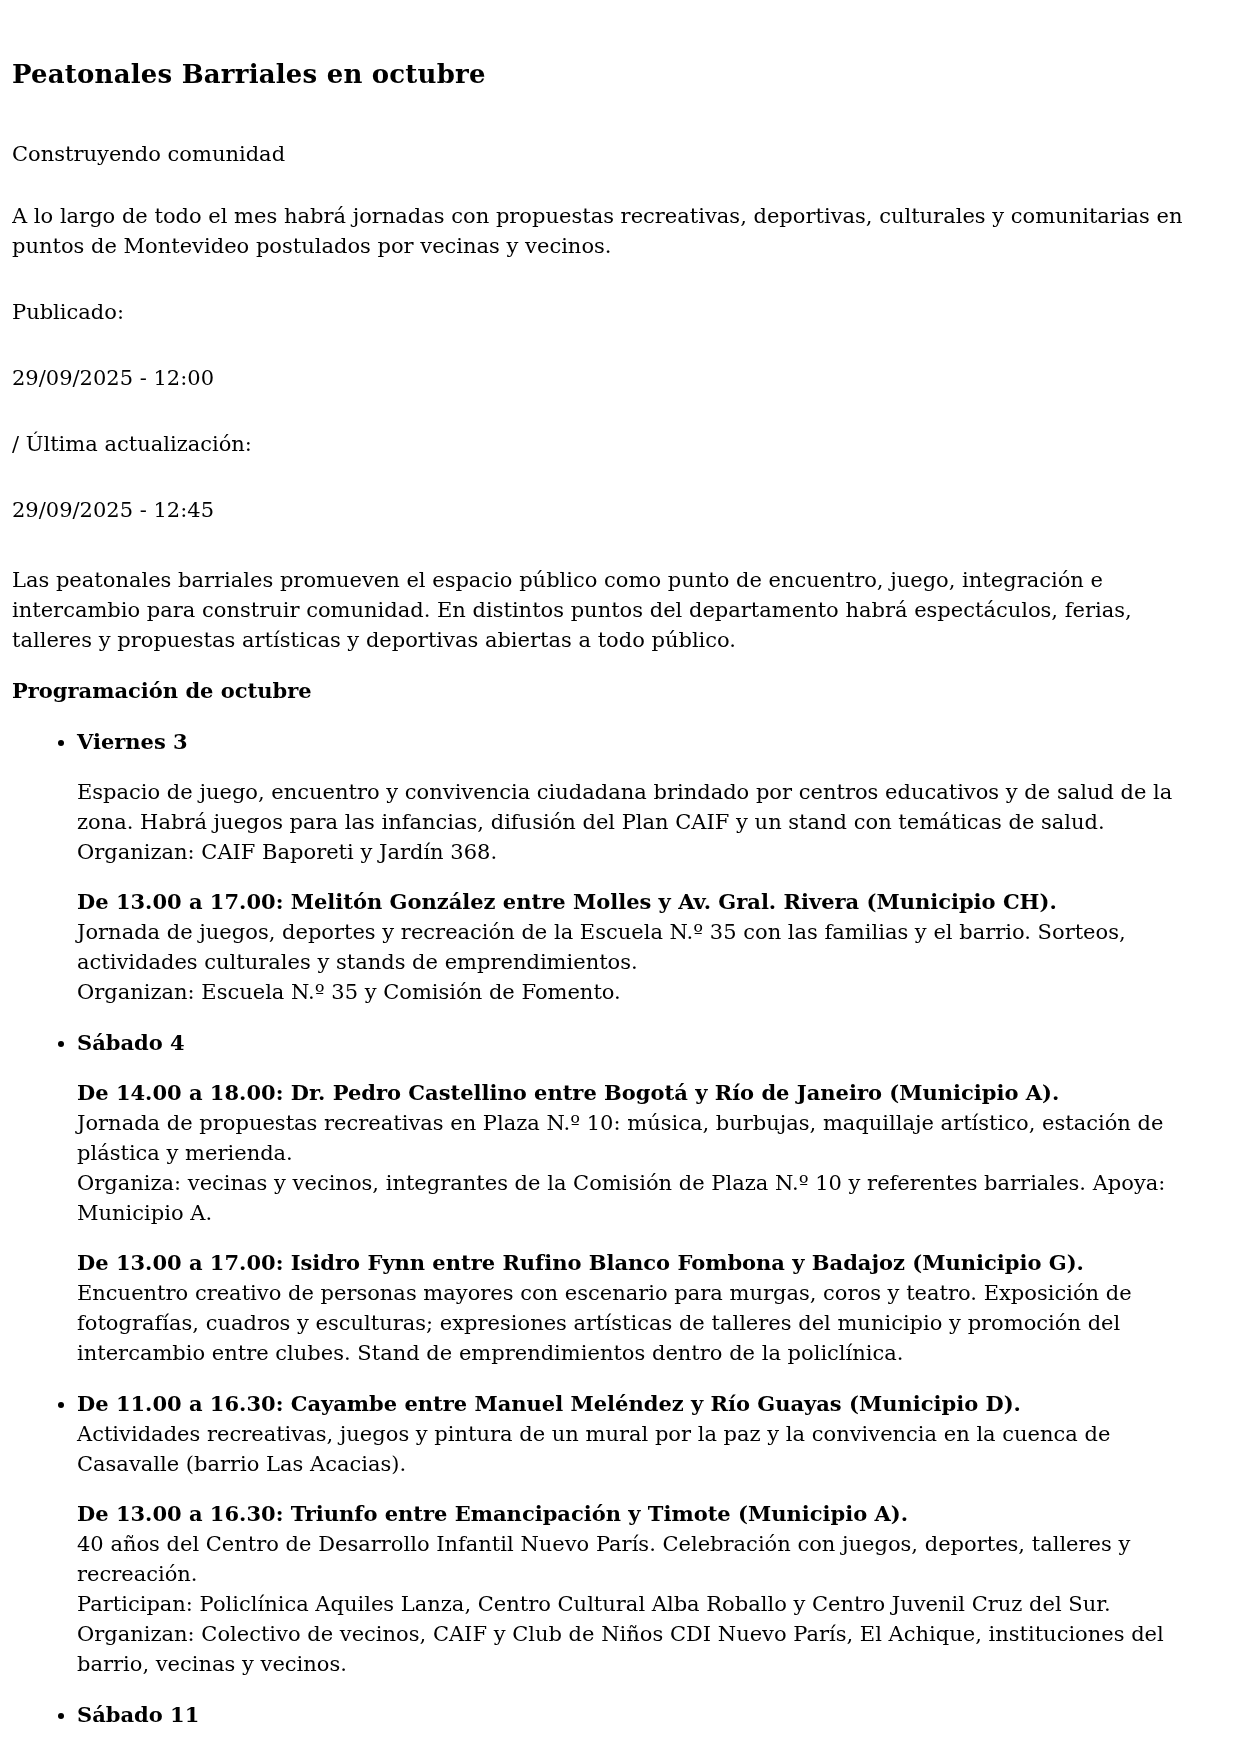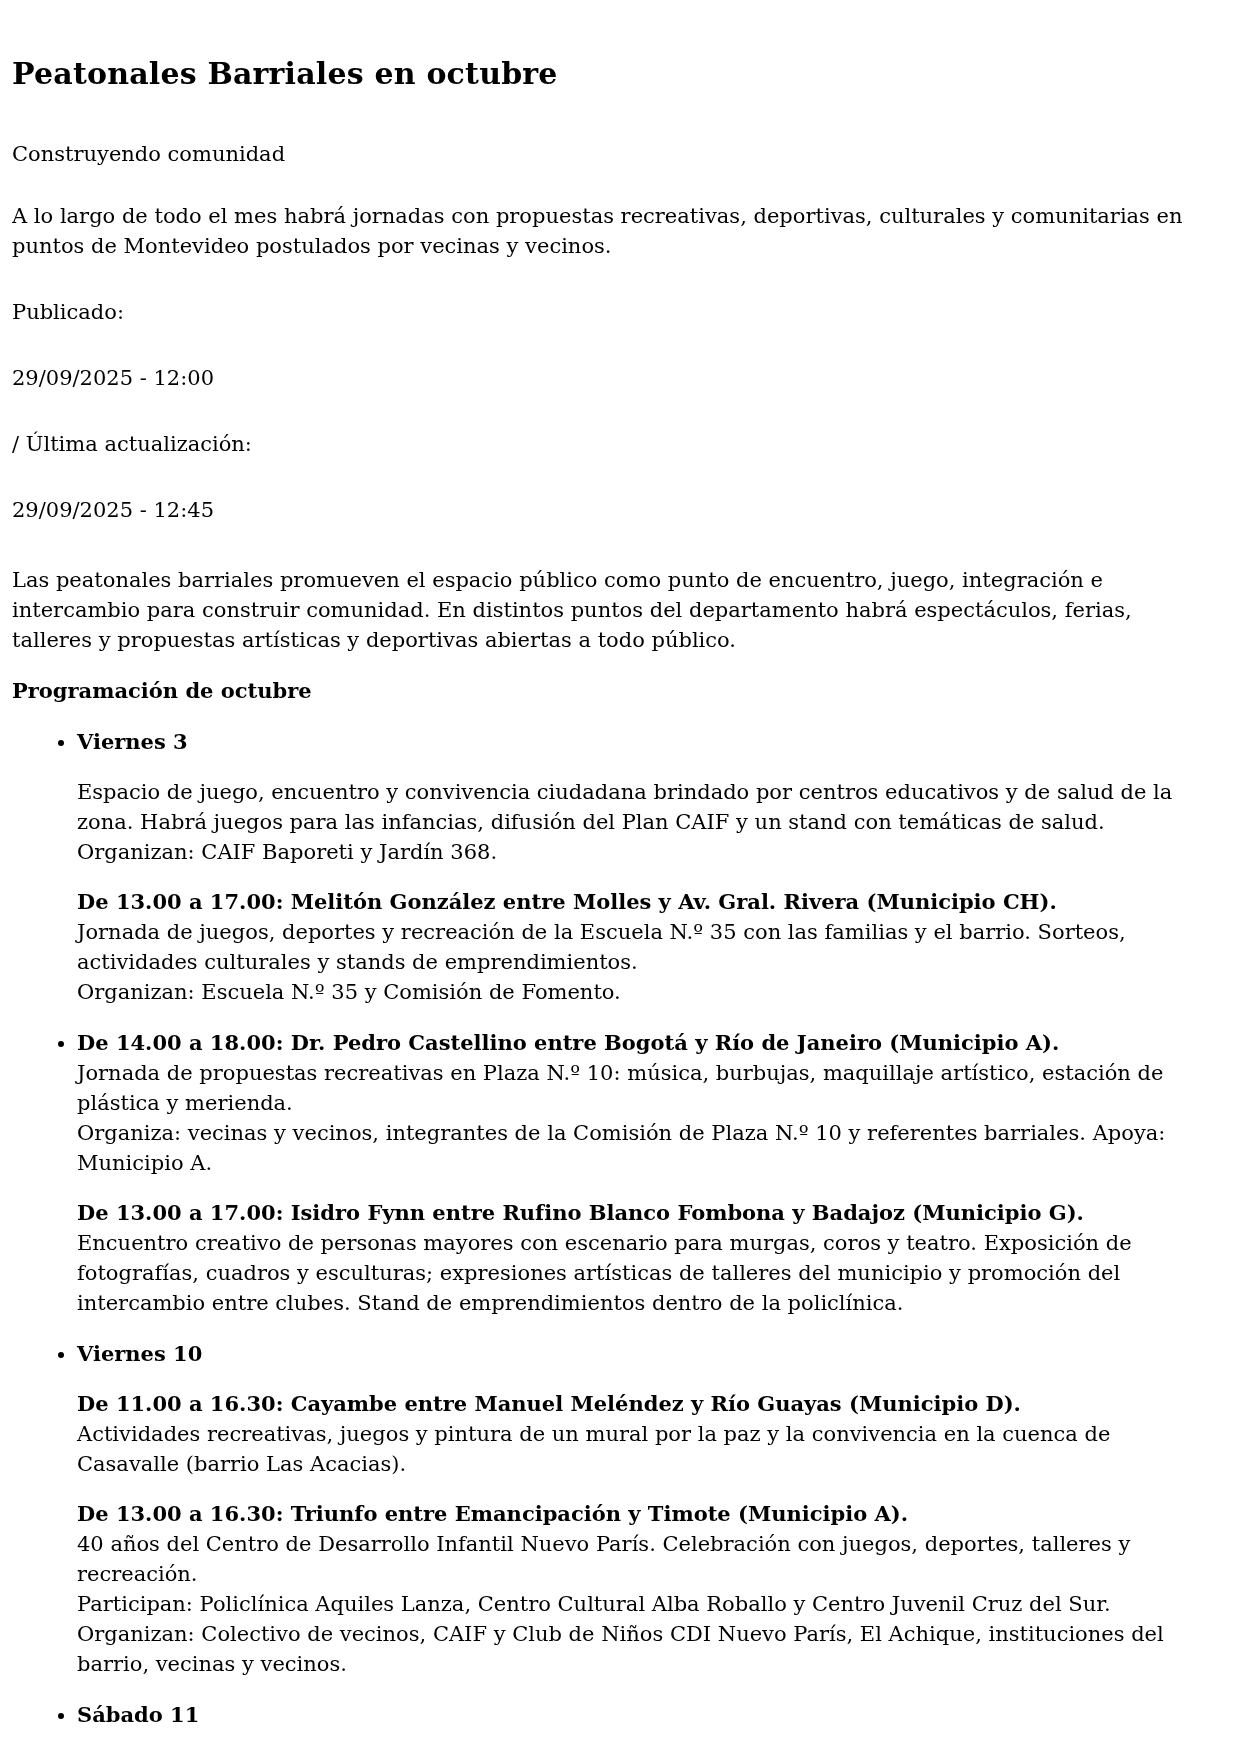--- a/index.html
+++ b/index.html
@@ -8,21 +8,21 @@
     color: #000000;
   }
   body {
     margin: 10px 12px 30px 12px;
     font-family: "DejaVu Serif", serif;
     font-size: 21px;
     line-height: 30px;
   }
   h1 {
     margin: 44px 0 0 0;
-    font-size: 30px;
+    font-size: 26px;
     line-height: 40px;
     font-weight: bold;
     letter-spacing: 0.2px;
   }
   p { margin: 0; white-space: pre-line; }
   .subtitle       { margin-top: 45px; }
   .lead           { margin-top: 32px; }
   .meta           { margin-top: 36px; }
   .intro          { margin-top: 40px; }
   .section-heading{ margin-top: 21px; font-weight: bold; }
@@ -77,37 +77,37 @@
     </div>
     <div class="event">
       <strong class="ev-title">De 13.00 a 17.00: Melitón González entre Molles y Av. Gral. Rivera (Municipio CH).</strong>
       <span class="ev-body">Jornada de juegos, deportes y recreación de la Escuela N.º 35 con las familias y el barrio. Sorteos,
 actividades culturales y stands de emprendimientos.
 Organizan: Escuela N.º 35 y Comisión de Fomento.</span>
     </div>
   </li>
 
   <li>
+    <strong class="day-label">Sábado 4</strong>
     <div class="event">
       <strong class="ev-title">De 14.00 a 18.00: Dr. Pedro Castellino entre Bogotá y Río de Janeiro (Municipio A).</strong>
       <span class="ev-body">Jornada de propuestas recreativas en Plaza N.º 10: música, burbujas, maquillaje artístico, estación de
 plástica y merienda.
 Organiza: vecinas y vecinos, integrantes de la Comisión de Plaza N.º 10 y referentes barriales. Apoya:
 Municipio A.</span>
     </div>
     <div class="event">
       <strong class="ev-title">De 13.00 a 17.00: Isidro Fynn entre Rufino Blanco Fombona y Badajoz (Municipio G).</strong>
       <span class="ev-body">Encuentro creativo de personas mayores con escenario para murgas, coros y teatro. Exposición de
 fotografías, cuadros y esculturas; expresiones artísticas de talleres del municipio y promoción del
 intercambio entre clubes. Stand de emprendimientos dentro de la policlínica.</span>
     </div>
   </li>
 
   <li>
-    <strong class="day-label">Viernes 10</strong>
     <div class="event">
       <strong class="ev-title">De 11.00 a 16.30: Cayambe entre Manuel Meléndez y Río Guayas (Municipio D).</strong>
       <span class="ev-body">Actividades recreativas, juegos y pintura de un mural por la paz y la convivencia en la cuenca de
 Casavalle (barrio Las Acacias).</span>
     </div>
     <div class="event">
       <strong class="ev-title">De 13.00 a 16.30: Triunfo entre Emancipación y Timote (Municipio A).</strong>
       <span class="ev-body">40 años del Centro de Desarrollo Infantil Nuevo París. Celebración con juegos, deportes, talleres y
 recreación.
 Participan: Policlínica Aquiles Lanza, Centro Cultural Alba Roballo y Centro Juvenil Cruz del Sur.

